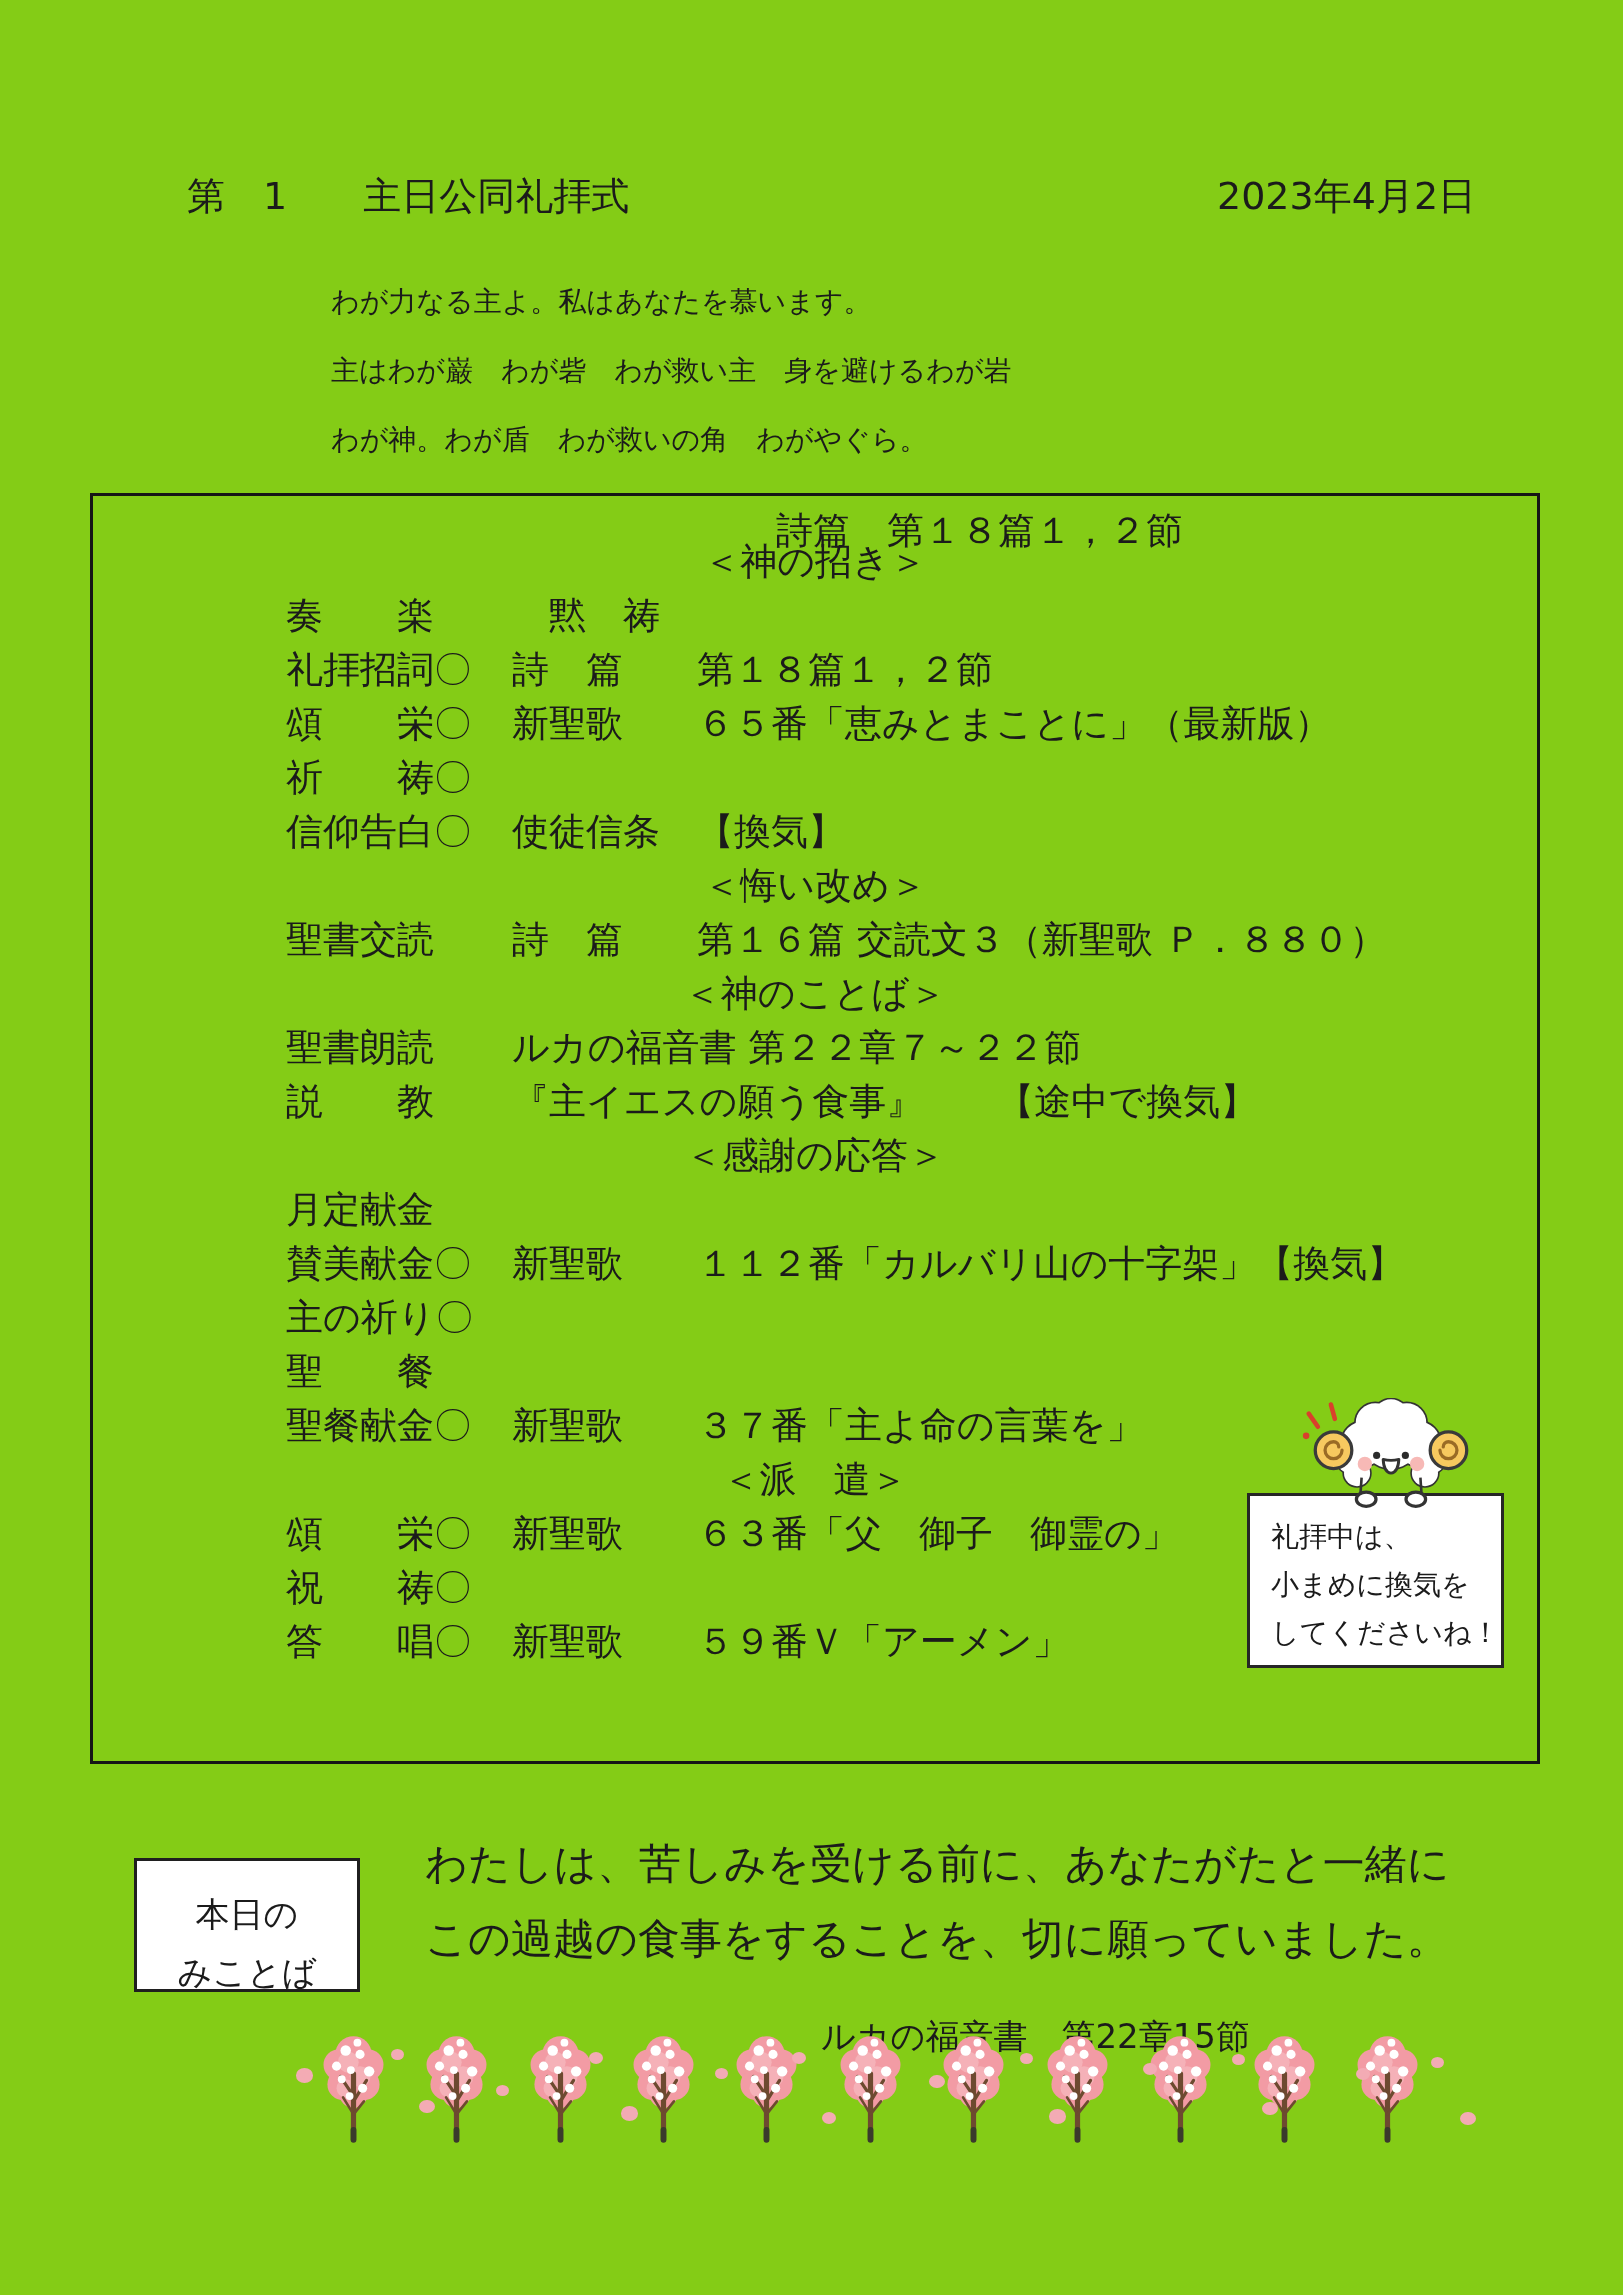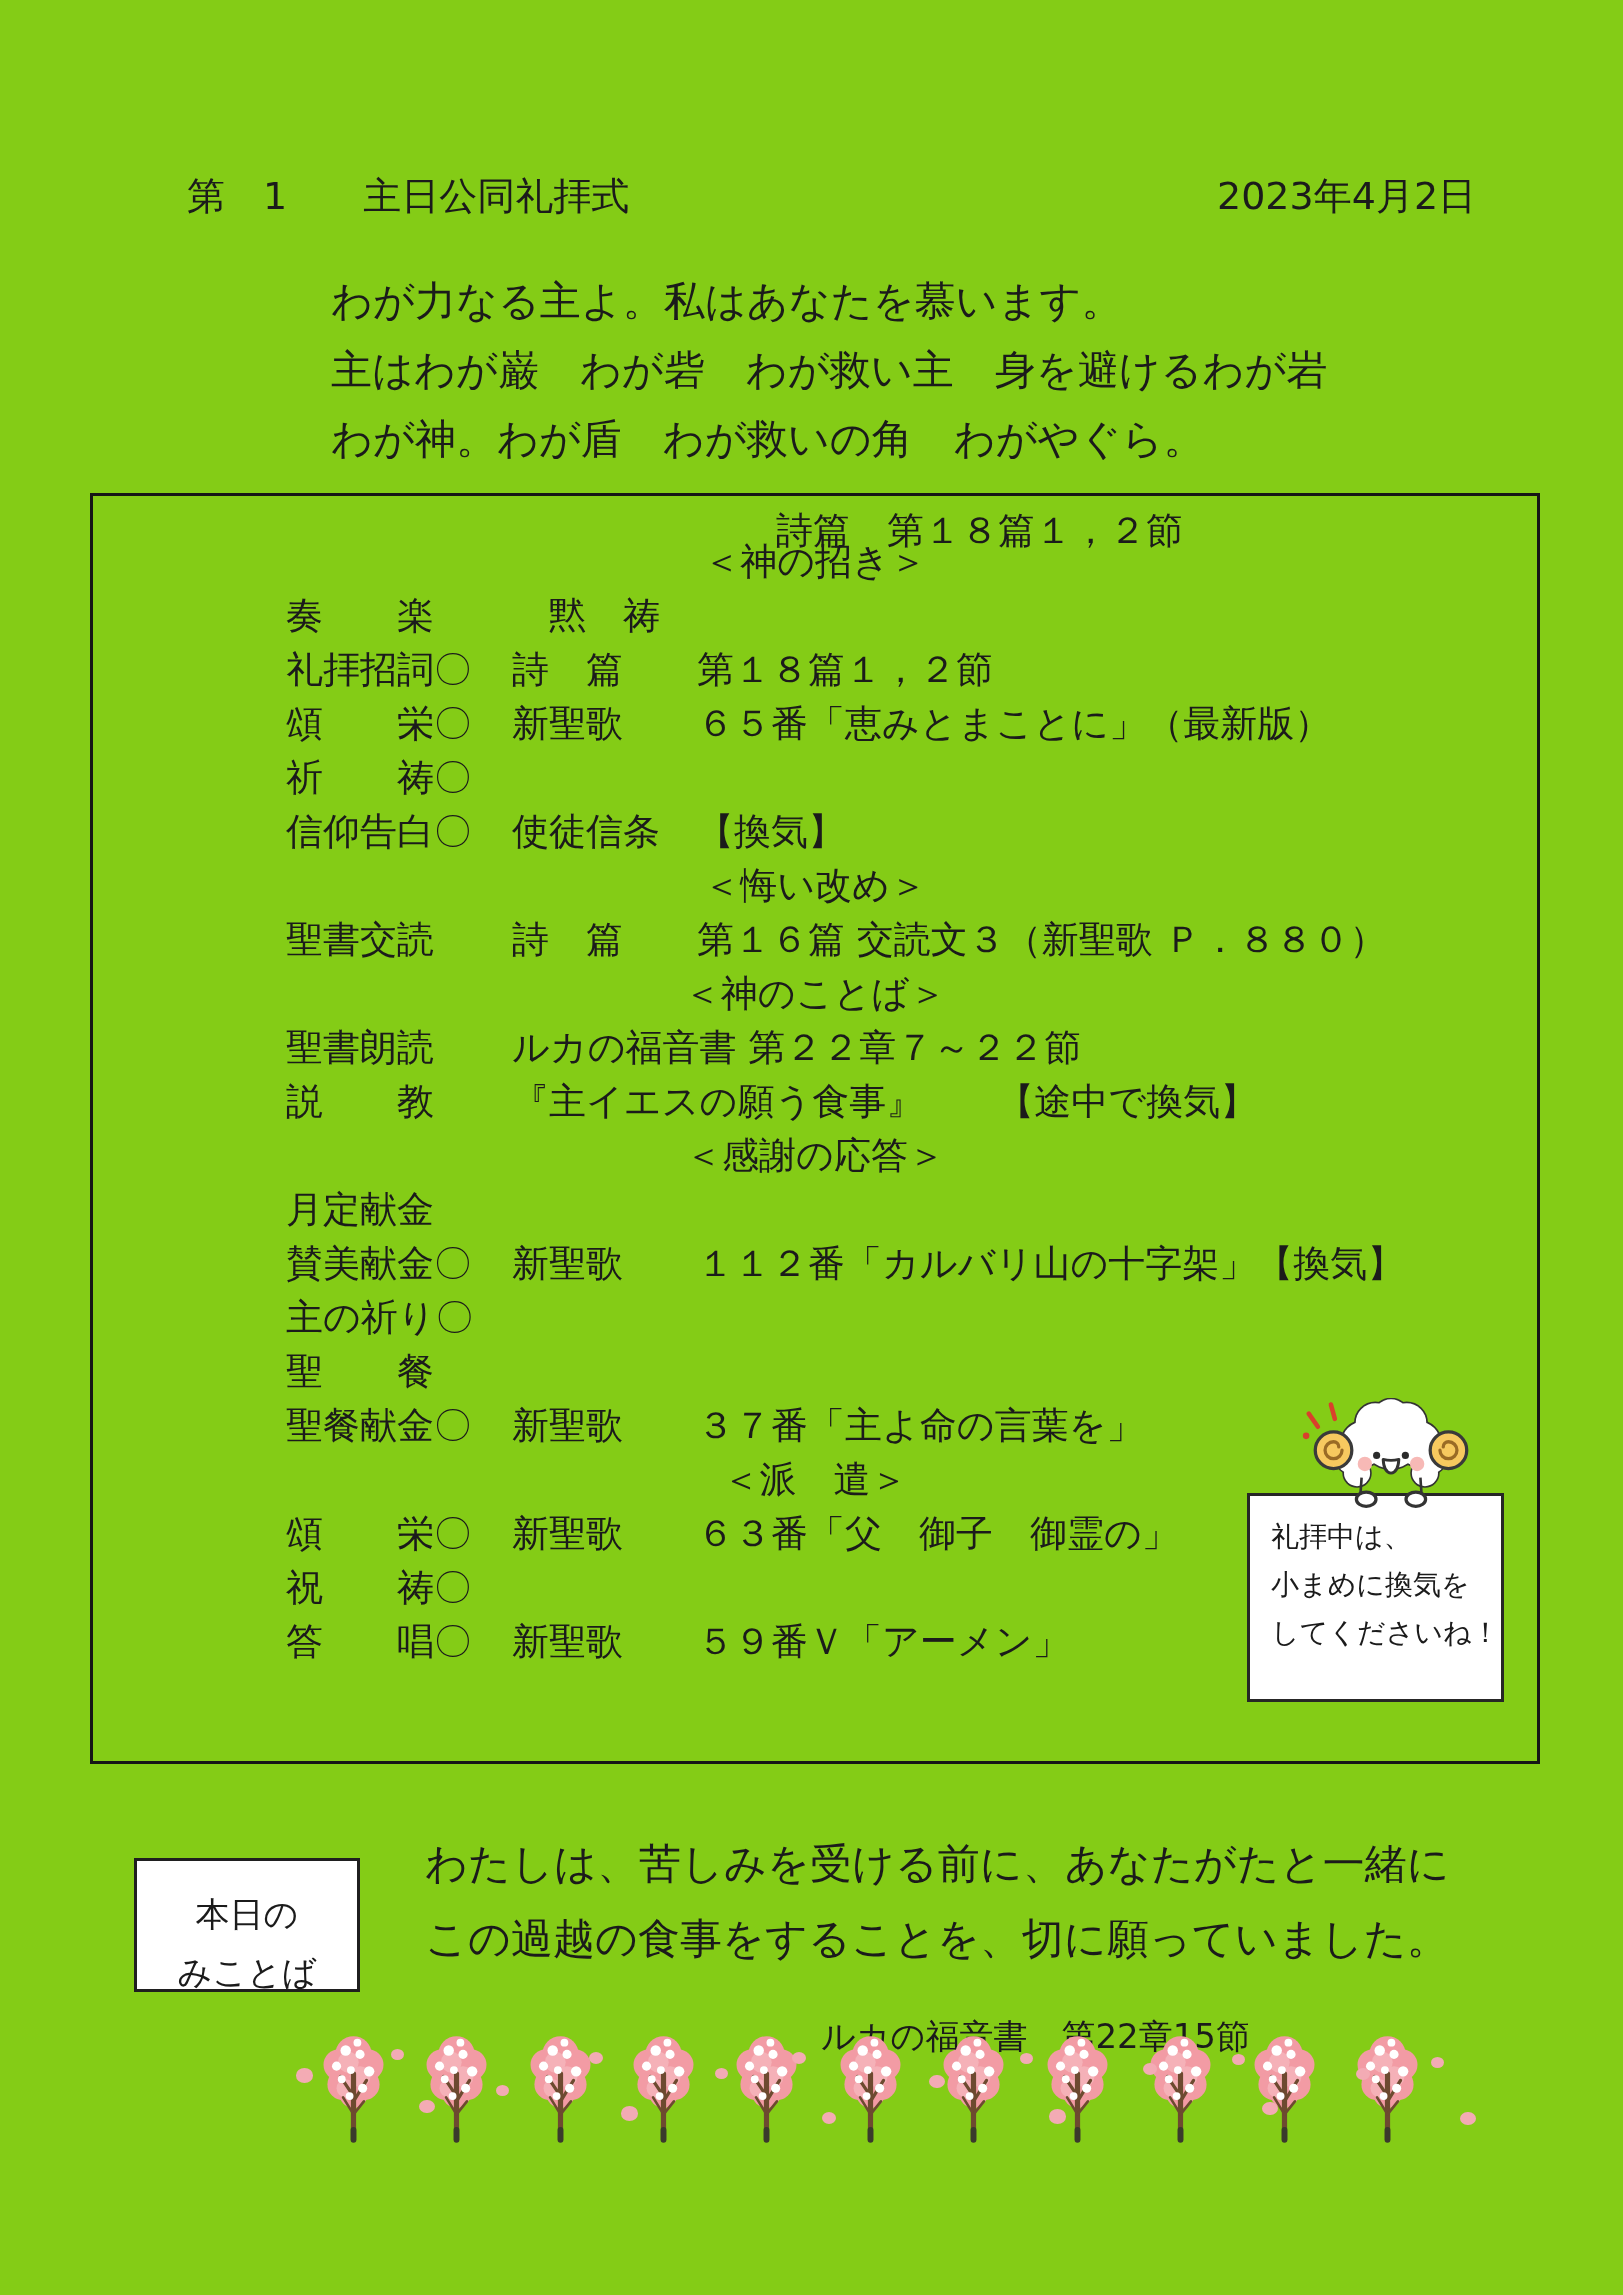--- a/index.html
+++ b/index.html
@@ -3,33 +3,33 @@
 <meta charset="utf-8">
 <style>
   html,body{margin:0;padding:0;background:#e8e8e8;}
   .page{position:relative;width:1623px;height:2295px;background:#84cc16;
         font-family:"DejaVu Sans",sans-serif;color:#1b1b1b;overflow:hidden;}
   .abs{position:absolute;}
   
   .hdr-title{left:187px;top:171px;font-size:38px;white-space:pre;}
   .hdr-date{left:1217px;top:171px;font-size:38px;white-space:pre;}
   
-  .open-quote{left:331px;top:267px;font-size:41px;line-height:69px;white-space:pre;}
+  .open-quote{left:331px;top:267px;font-size:28px;line-height:69px;white-space:pre;}
   .open-ref{left:776px;top:506px;font-size:37px;white-space:pre;}
   
   .program-box{left:90px;top:493px;width:1450px;height:1271px;
                border:3.9px solid #161616;box-sizing:border-box;background:transparent;}
   .program-list{position:absolute;left:0;top:39px;width:100%;}
   .p-heading{text-align:center;font-size:37px;line-height:54px;height:54px;white-space:pre;}
   .p-row{display:flex;padding-left:145px;font-size:37px;line-height:54px;height:54px;}
   .p-label{flex:0 0 226px;white-space:pre;margin-left:48px;}
   .p-detail{white-space:pre;}
   .p-stand{padding-left:969px;font-size:37px;line-height:54px;height:54px;white-space:pre;}
   
-  .vent-box{left:1247px;top:1493px;width:257px;height:209px;border:3.3px solid #262626;
+  .vent-box{left:1247px;top:1493px;width:257px;height:175px;border:3.3px solid #262626;
             box-sizing:border-box;background:#fff;padding:17px 0 0 21px;
             font-size:28px;line-height:48px;white-space:pre;}
   .sheep{left:1293px;top:1398px;width:196px;height:111px;}
   
   .word-box{left:134px;top:1858px;width:226px;height:134px;border:3.3px solid #1f1f1f;
             box-sizing:border-box;text-align:center;font-size:34px;line-height:58px;
             padding-top:24px;white-space:pre;background:#fff;}
   .close-quote{left:425px;top:1826px;font-size:42px;line-height:75px;white-space:pre;}
   .close-ref{left:821px;top:1978px;font-size:34px;white-space:pre;margin-top:36px;}
   

